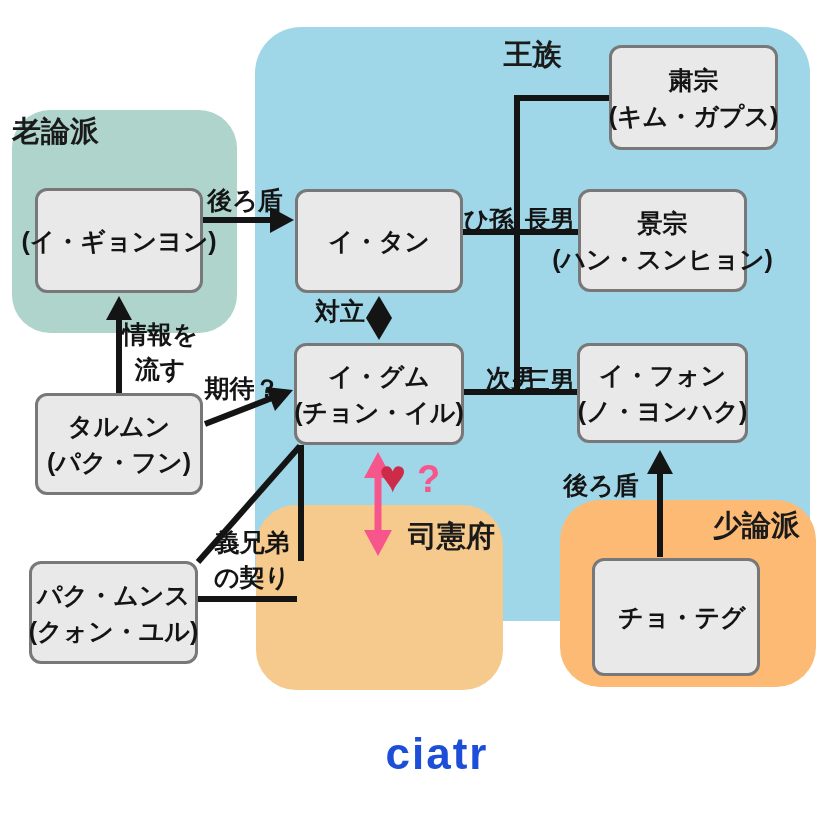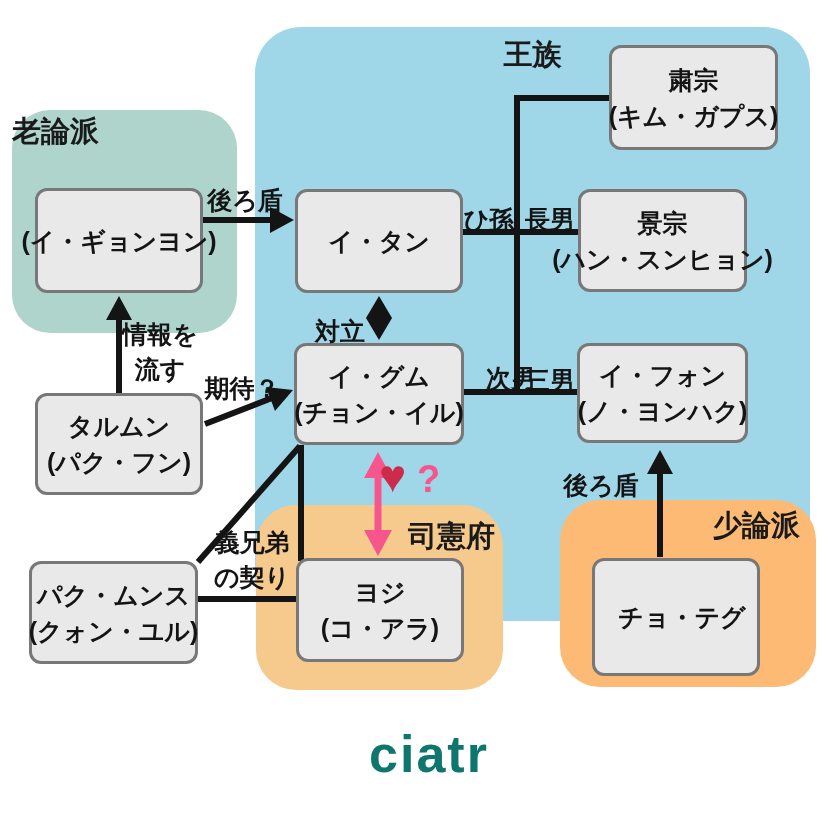--- a/index.html
+++ b/index.html
@@ -25,22 +25,22 @@
   .char-box{
     position:absolute;background:#e9e9e9;border:3px solid #787878;border-radius:12px;
     display:flex;flex-direction:column;align-items:center;justify-content:center;
     font-size:25px;font-weight:600;line-height:36px;white-space:nowrap;text-align:center;
     box-sizing:border-box;
   }
   .rel-label{position:absolute;font-size:25px;font-weight:600;line-height:35px;
     color:#141414;text-align:center;white-space:nowrap;}
   .heart{position:absolute;left:379px;top:453px;font-size:46px;line-height:46px;color:#cc2b49;font-weight:700;}
   .love-q{position:absolute;left:417px;top:459px;font-size:38px;line-height:40px;color:#f7568c;font-weight:800;}
-  .logo{position:absolute;left:344px;top:724px;width:170px;text-align:center;
-    font-size:52px;line-height:60px;font-weight:800;letter-spacing:2px;color:#0f766e;}
+  .logo{position:absolute;left:352px;top:724px;width:170px;text-align:center;
+    font-size:44px;line-height:60px;font-weight:800;letter-spacing:2px;color:#1d4ed8;}
 </style>
 </head>
 <body>
 
 <div class="canvas">
 
   <div class="region region-royal">
     <div class="region-label lbl-royal">王族</div>
   </div>
   <div class="region region-noron">
@@ -109,35 +109,31 @@
     <div>(ノ・ヨンハク)</div>
   </div>
   <div class="char-box" style="left:35px;top:393px;width:168px;height:102px;">
     <div>タルムン</div>
     <div>(パク・フン)</div>
   </div>
   <div class="char-box" style="left:29px;top:561px;width:169px;height:103px;">
     <div>パク・ムンス</div>
     <div>(クォン・ユル)</div>
   </div>
-  <div class="char-box" style="left:296px;top:558px;width:168px;height:104px;">
-    <div>ヨジ</div>
-    <div>(コ・アラ)</div>
-  </div>
   <div class="char-box" style="left:592px;top:558px;width:168px;height:118px;padding-left:12px;">
     <div>チョ・テグ</div>
   </div>
 
   <div class="rel-label" style="left:195px;top:183px;width:100px;">後ろ盾</div>
   <div class="rel-label" style="left:110px;top:317px;width:100px;">
     <div>情報を</div>
     <div>流す</div>
   </div>
   <div class="rel-label" style="left:192px;top:371px;width:100px;">期待？</div>
-  <div class="rel-label" style="left:290px;top:314px;width:100px;">対立</div>
+  <div class="rel-label" style="left:290px;top:294px;width:100px;">対立</div>
   <div class="rel-label" style="left:463px;top:202px;width:52px;">ひ孫</div>
   <div class="rel-label" style="left:524px;top:202px;width:52px;">長男</div>
   <div class="rel-label" style="left:485px;top:361px;width:52px;">次男</div>
   <div class="rel-label" style="left:524px;top:363px;width:52px;">三男</div>
   <div class="rel-label" style="left:202px;top:525px;width:100px;">
     <div>義兄弟</div>
     <div>の契り</div>
   </div>
   <div class="rel-label" style="left:551px;top:468px;width:100px;">後ろ盾</div>
 

